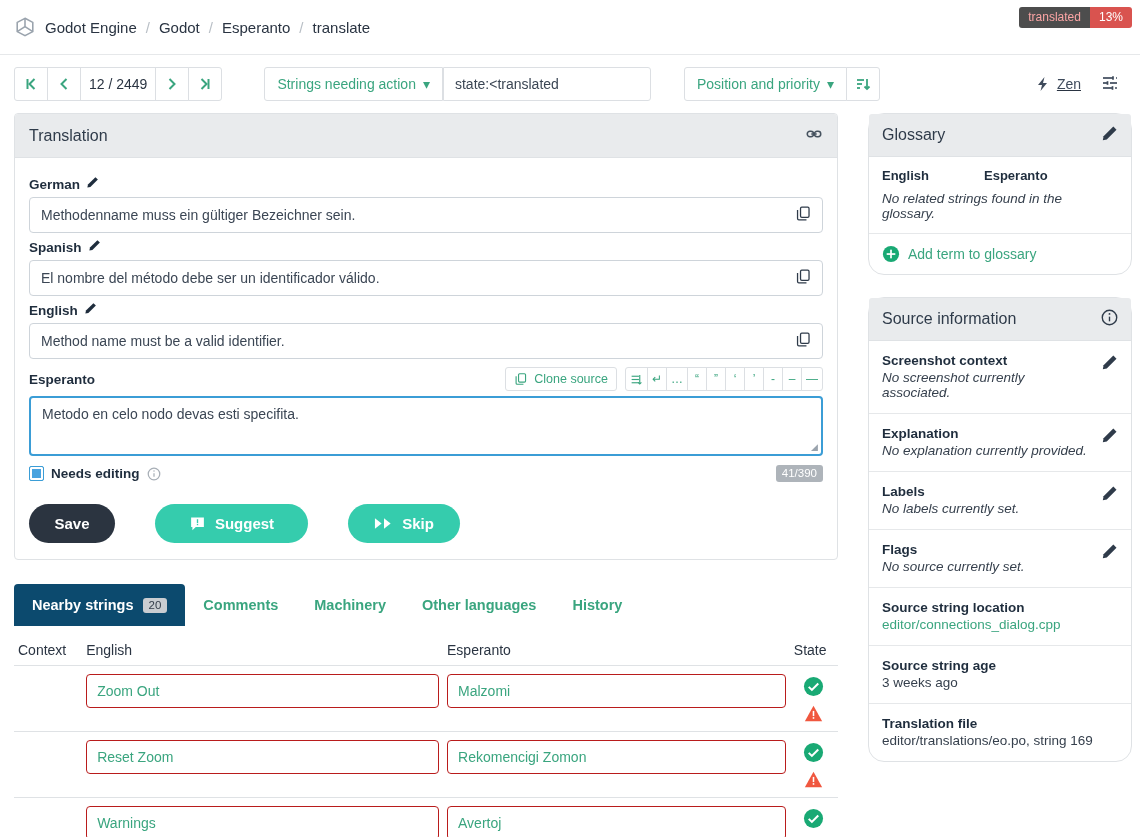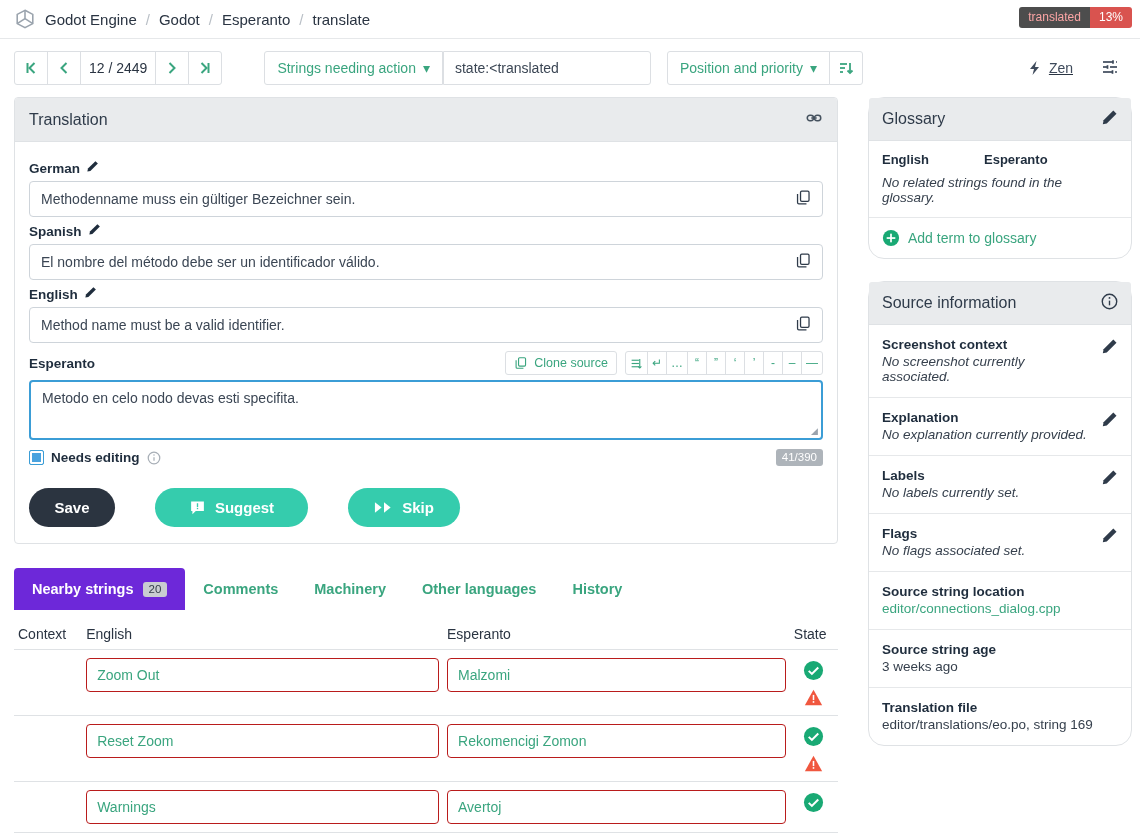--- a/index.html
+++ b/index.html
@@ -8,21 +8,21 @@
     width: 1140px; height: 837px;
     font-family: "Liberation Sans", sans-serif;
     font-size: 14px;
     color: #2a3442;
     background: #ffffff;
     overflow: hidden;
   }
 
   
   .topbar {
-    height: 39px;
+    height: 55px;
     display: flex; align-items: center;
     padding: 0 4px 0 14px;
     border-bottom: 1px solid #e6e8ea;
     position: relative;
   }
   .logo-icon { width: 22px; height: 22px; margin-right: 9px; color: #9aa3ad; flex: 0 0 auto; }
   .crumbs { display: flex; align-items: center; font-size: 15px; }
   .crumbs a { color: #2a3442; text-decoration: none; }
   .crumb-sep { color: #b9bfc6; margin: 0 9px; font-size: 15px; }
   .badge-wrap {
@@ -49,22 +49,22 @@
   .tb-btn:last-child { border-radius: 0 3px 3px 0; }
   .tb-btn.page { color: #2a3442; min-width: 76px; cursor: default; }
   .grp2 { margin-left: 42px; display: flex; }
   .tb-btn.dd { color: #3aa57f; padding: 0 12px; }
   .search-in {
     height: 34px; width: 208px; border: 1px solid #dcdfe3; background: #fff;
     margin-left: 0px; padding: 0 11px; font-size: 14px; color: #3b4654;
     border-radius: 0 3px 3px 0; font-family: "Liberation Sans", sans-serif;
     outline: none;
   }
-  .grp3 { margin-left: 16px; display: flex; justify-content: space-between; }
-  .right-tools { margin-left: auto; display: flex; align-items: center; gap: 27px; padding-right: 6px; text-decoration: underline; }
+  .grp3 { margin-left: 33px; display: flex; justify-content: space-between; }
+  .right-tools { margin-left: auto; display: flex; align-items: center; gap: 19px; padding-right: 6px; text-decoration: underline; }
   .zen { display: flex; align-items: center; gap: 6px; color: #3e4a5b; font-size: 14px; cursor: pointer; }
   .ico { width: 16px; height: 16px; display: inline-block; vertical-align: middle; }
 
   
   .wrap { display: flex; padding: 0 14px; gap: 30px; align-items: flex-start; }
   .col-main { width: 824px; flex: 0 0 824px; }
   .col-side { width: 264px; flex: 0 0 264px; }
 
   
   .card { border: 1px solid #dfe2e5; border-radius: 4px; background: #fff; }
@@ -140,21 +140,21 @@
   .abtn.suggest { background: #35ccad; width: 153px; }
   .abtn.skip { background: #35ccad; width: 112px; }
 
   
   .tabs { display: flex; align-items: stretch; margin-top: 24px; }
   .tab {
     padding: 13px 18px; font-size: 14.5px; color: #3aa57f; cursor: pointer;
     display: flex; align-items: center; gap: 9px; border-radius: 4px 4px 0 0;
     font-weight: bold;
   }
-  .tab.active { background: #6d28d9; color: #fff; }
+  .tab.active { background: #0c4a6e; color: #fff; }
   .tab .cnt { background: #c9cdd1; color: #333d49; font-size: 11.5px; padding: 1px 6px 2px; border-radius: 3px; font-weight: normal; }
 
   
   table.nearby { width: 100%; border-collapse: collapse; margin-top: 10px; }
   table.nearby th {
     text-align: left; font-weight: normal; font-size: 14px; color: #2a3442;
     padding: 6px 4px 7px; border-bottom: 1px solid #dfe2e5;
   }
   table.nearby th.ctx { width: 68px; }
   table.nearby th.st { width: 48px; text-align: left; }
@@ -608,21 +608,21 @@
         <span class="si-pen">
           <svg width="17" height="17" viewBox="0 0 16 16" fill="currentColor">
               <path d="M11.6 1.4 14.6 4.4 5.4 13.6 1.7 14.3l.7-3.7z"></path>
             </svg>
         </span>
       </div>
 
       <div class="si-row">
         <div class="si-txt">
           <div class="si-t">Flags</div>
-          <div class="si-v em">No flags associated set.</div>
+          <div class="si-v em">No source currently set.</div>
         </div>
         <span class="si-pen">
           <svg width="17" height="17" viewBox="0 0 16 16" fill="currentColor">
               <path d="M11.6 1.4 14.6 4.4 5.4 13.6 1.7 14.3l.7-3.7z"></path>
             </svg>
         </span>
       </div>
 
       <div class="si-row">
         <div class="si-txt">

